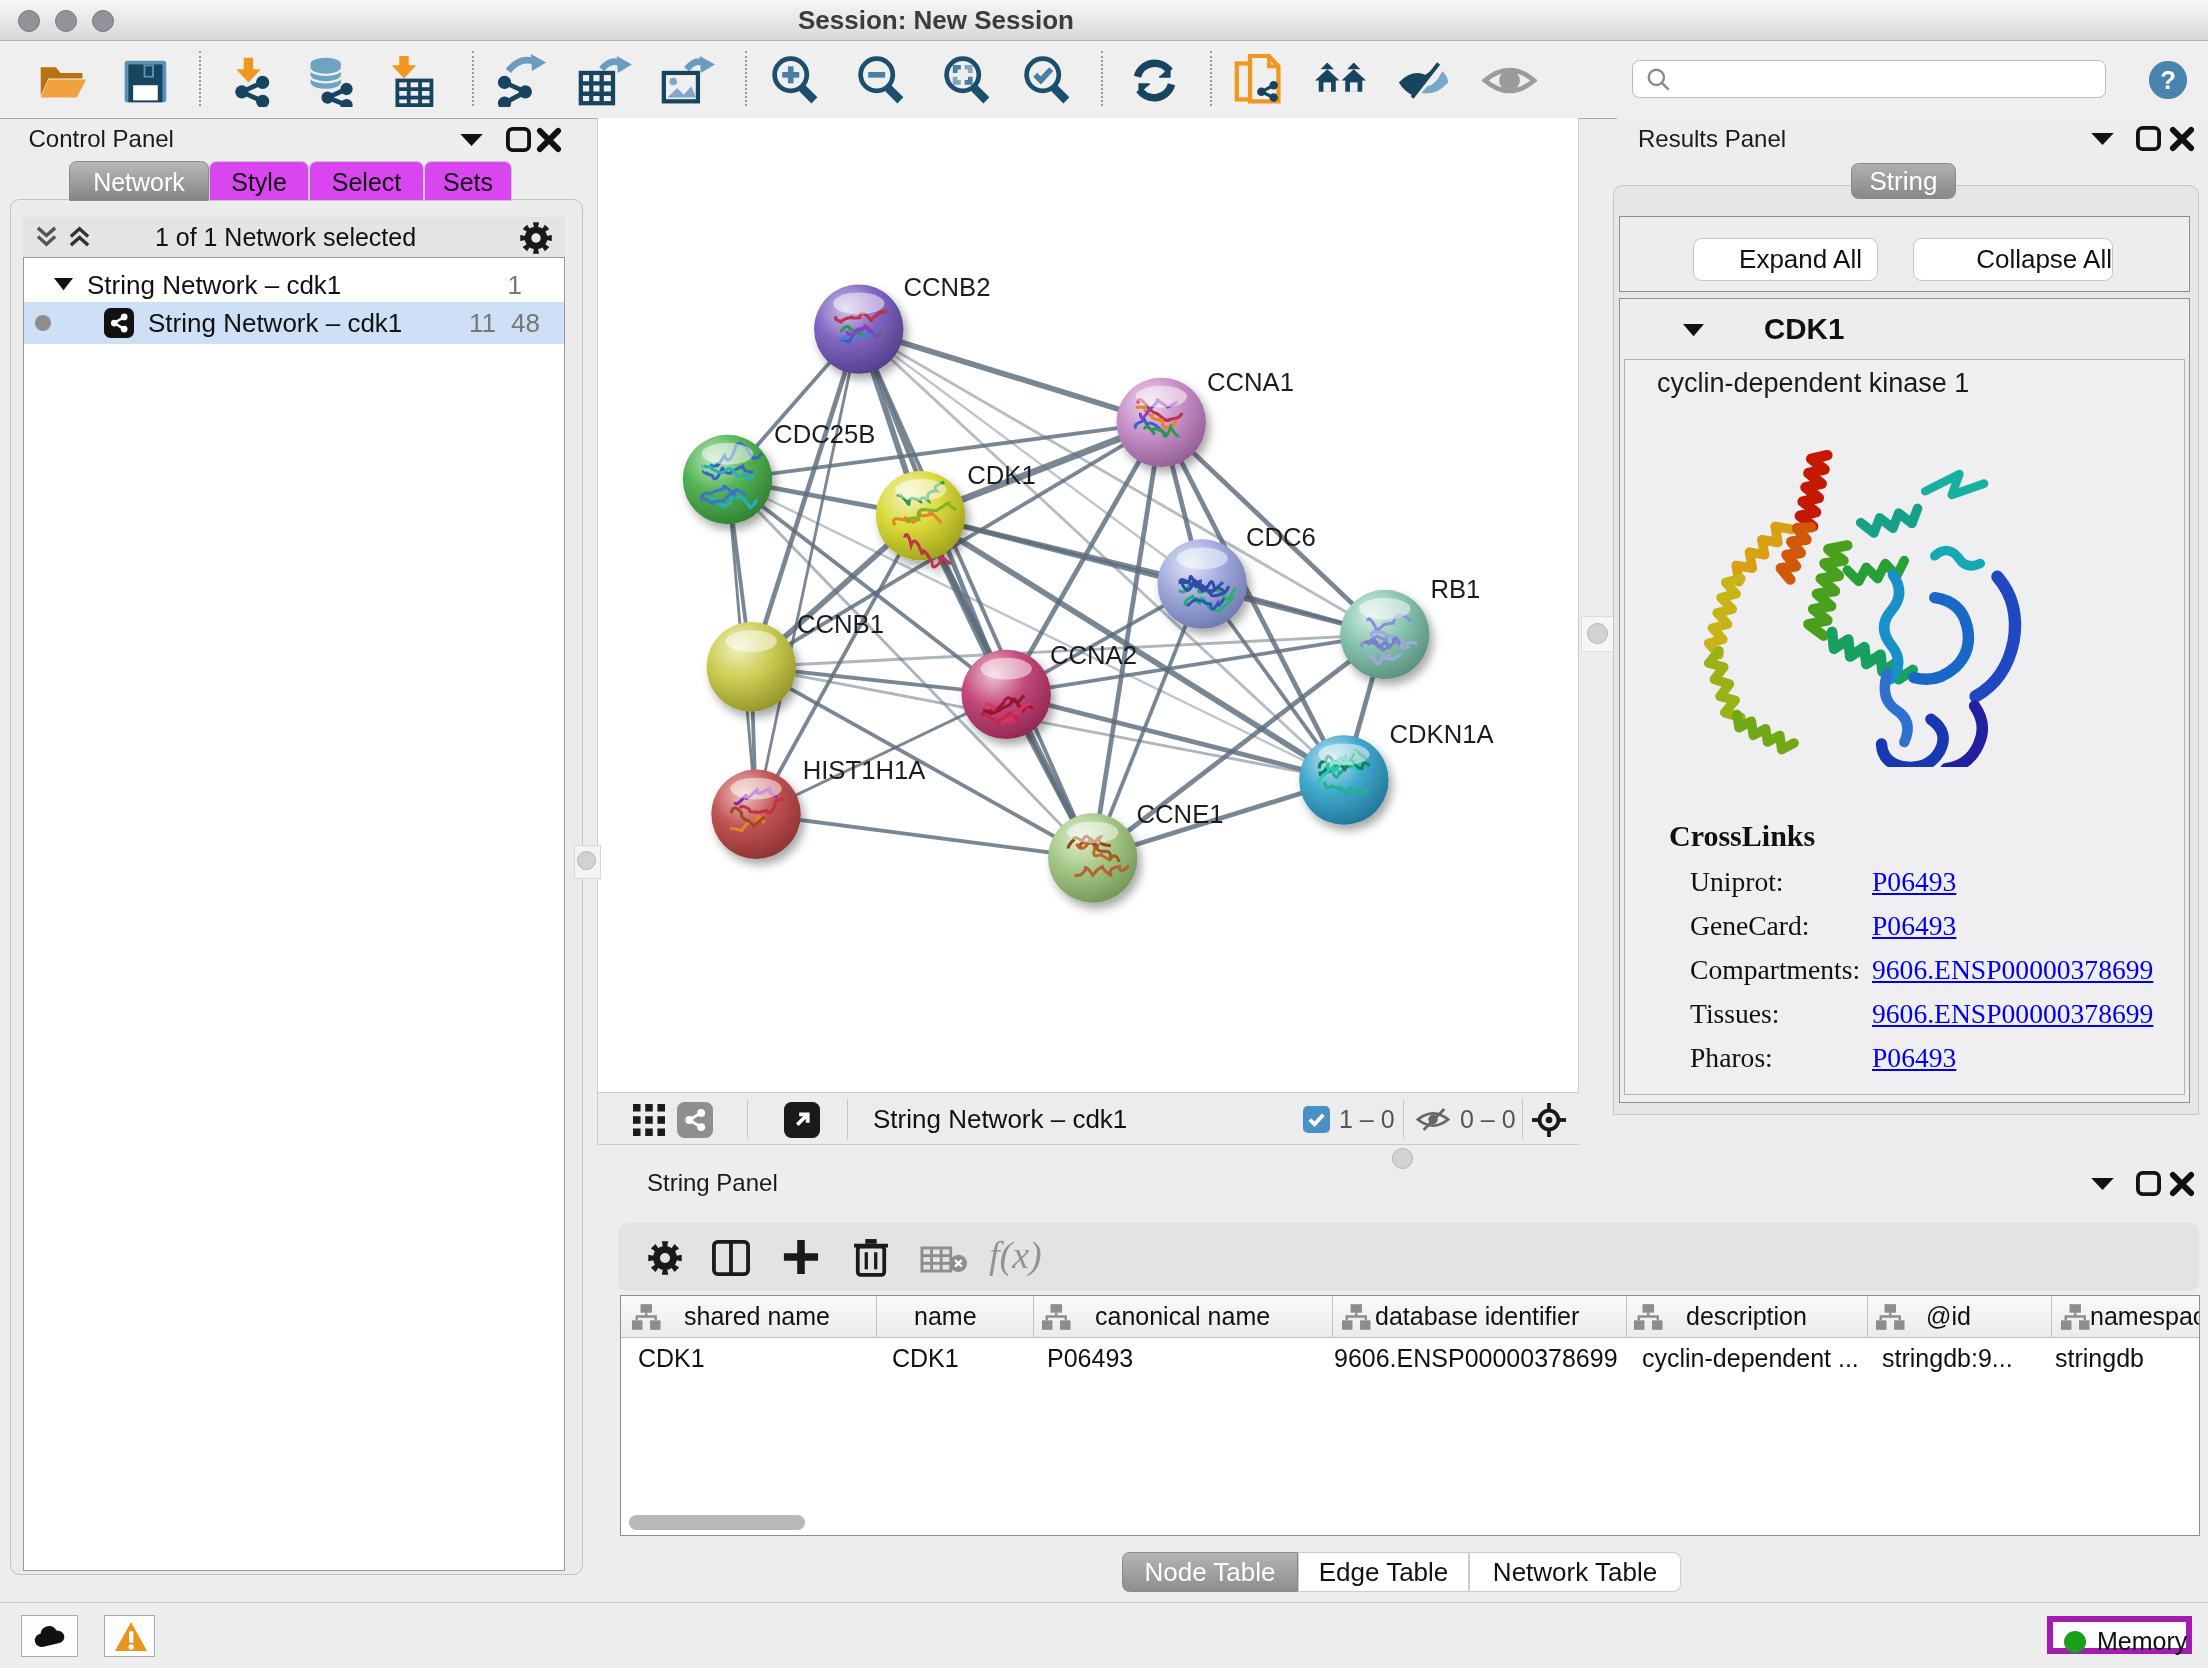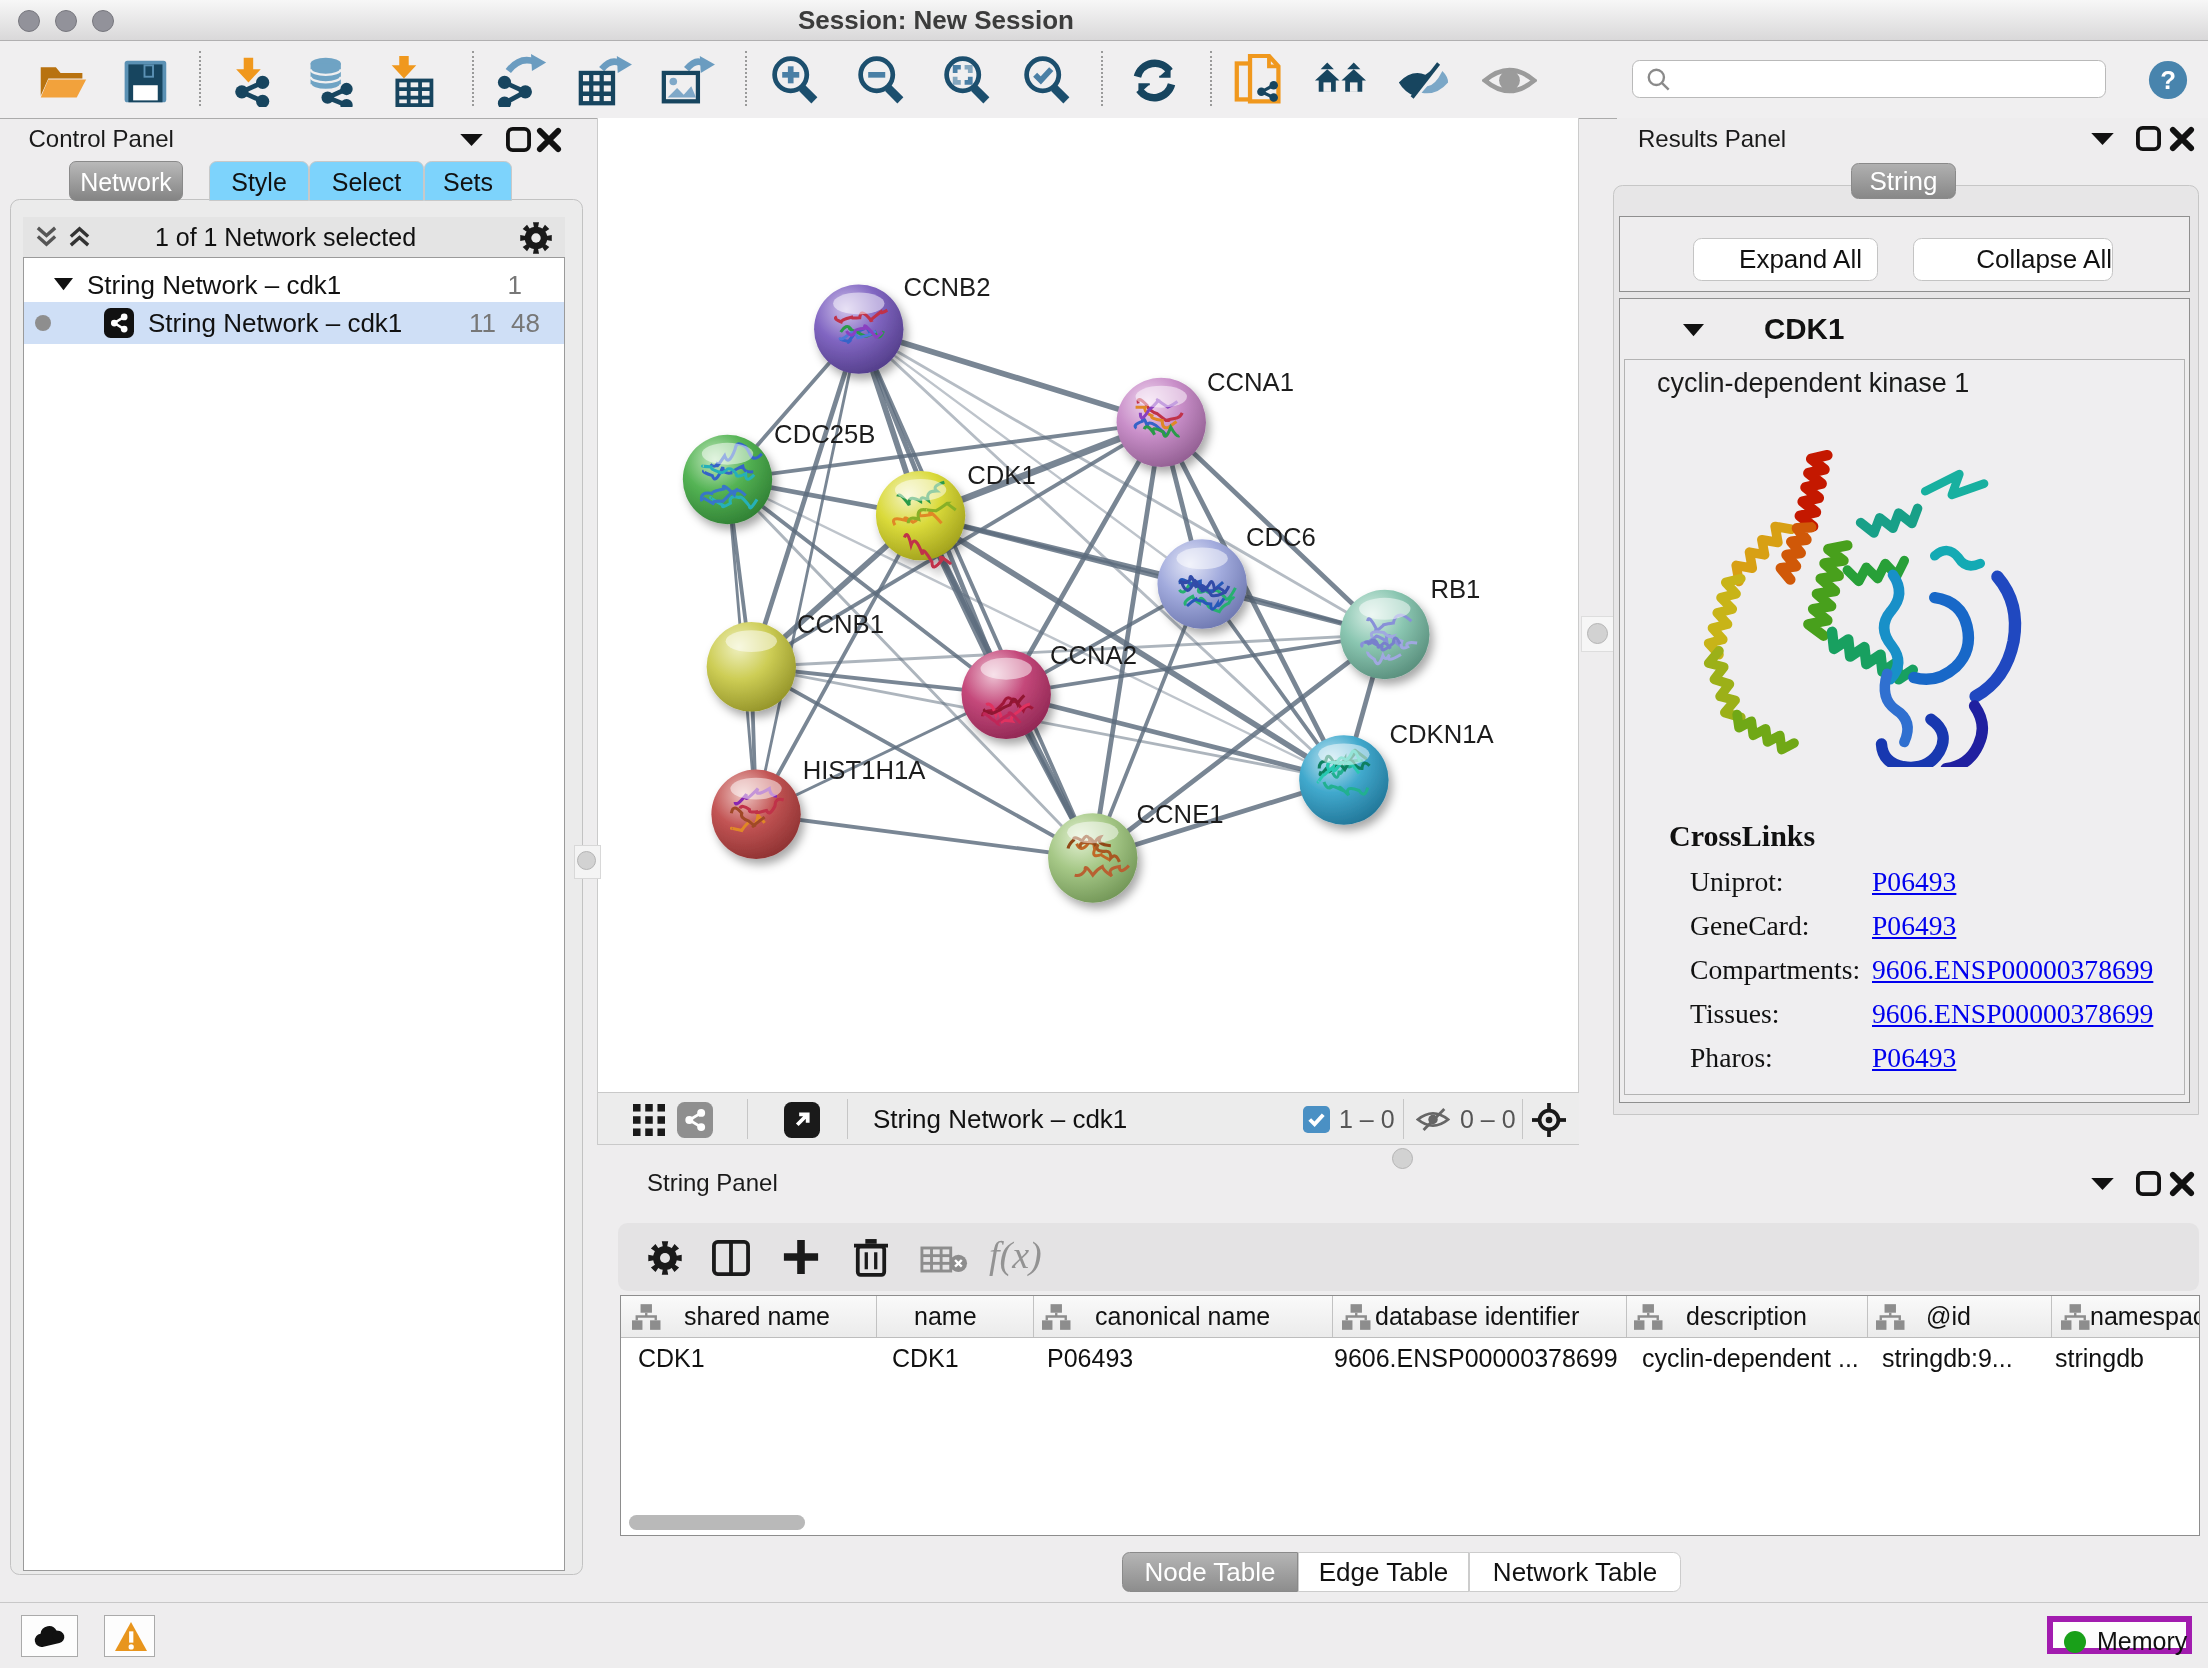--- a/index.html
+++ b/index.html
@@ -15,21 +15,21 @@
   
   #toolbar{left:0;top:41px;width:2208px;height:77px;background:#f0eff0;border-bottom:1px solid #ababab;}
   .tbi{position:absolute;top:13.3px;}
   .tsep{position:absolute;top:9.5px;width:0;height:55px;border-left:2.9px dotted #9a9a9a;}
   #searchbox{position:absolute;left:1632px;top:19px;width:472px;height:36px;background:#fff;
     border:1px solid #b9b9b9;border-radius:7.6px;}
   
   .phead{font-size:24px;color:#1a1a1a;}
   
   .tab{position:absolute;box-sizing:border-box;text-align:center;font-size:25px;color:#111;
-    background:#7dd3fc;border:1px solid #c8c8c8;border-radius:7.6px 7.6px 0 0;}
+    background:#d946ef;border:1px solid #c8c8c8;border-radius:7.6px 7.6px 0 0;}
   .tabsel{background:linear-gradient(#b9b9b9,#848484);color:#fff;border-color:#8a8a8a;}
   
   .btn{position:absolute;background:#fff;border:1px solid #c4c4c4;border-radius:8.6px;
     box-sizing:border-box;text-align:center;font-size:26px;color:#111;}
   
   .serif{font-family:"Liberation Serif",serif;}
   .link{color:#0000EE;text-decoration:underline;}
   
   .th{position:absolute;top:0;height:41px;line-height:41px;font-size:25px;color:#111;}
   .td{position:absolute;top:42px;height:40px;line-height:40px;font-size:25px;color:#111;}
@@ -191,21 +191,21 @@
     </svg>
   <svg class="abs" style="left:506px;top:127px" width="25" height="25" viewBox="0 0 26 26">
       <rect x="2" y="2" width="22" height="22" rx="5" fill="none" stroke="#111" stroke-width="4"></rect>
     </svg>
   <svg class="abs" style="left:536px;top:127px" width="26" height="26" viewBox="0 0 27 27">
       <path d="M4 4 L23 23 M23 4 L4 23" stroke="#111" stroke-width="6" stroke-linecap="round"></path>
     </svg>
 
   <div class="abs" style="left:9.5px;top:199px;width:573px;height:1376px;background:#ebebeb;border:1px solid #c2c2c2;border-radius:9.5px;box-sizing:border-box;"></div>
 
-  <div class="tab tabsel" style="left:69px;top:161px;width:114px;height:40px;line-height:40px;border-radius:7px;">Network</div>
+  <div class="tab tabsel" style="left:69px;top:161px;width:140px;height:40px;line-height:40px;">Network</div>
   <div class="tab" style="left:209px;top:161px;width:100px;height:40px;line-height:40px;">Style</div>
   <div class="tab" style="left:309px;top:161px;width:115px;height:40px;line-height:40px;">Select</div>
   <div class="tab" style="left:424px;top:161px;width:88px;height:40px;line-height:40px;">Sets</div>
 
   <div class="abs" style="left:23px;top:217px;width:542px;height:40px;background:#e4e4e4;"></div>
   <svg class="abs" style="left:34px;top:225px" width="25" height="23" viewBox="0 0 26 24">
     <path d="M4 3 l9 8 9 -8 M4 12 l9 8 9 -8" stroke="#555" stroke-width="3.5" fill="none"></path>
   </svg>
   <svg class="abs" style="left:67px;top:225px" width="25" height="23" viewBox="0 0 26 24">
     <path d="M4 21 l9 -8 9 8 M4 12 l9 -8 9 8" stroke="#333" stroke-width="3.5" fill="none"></path>

